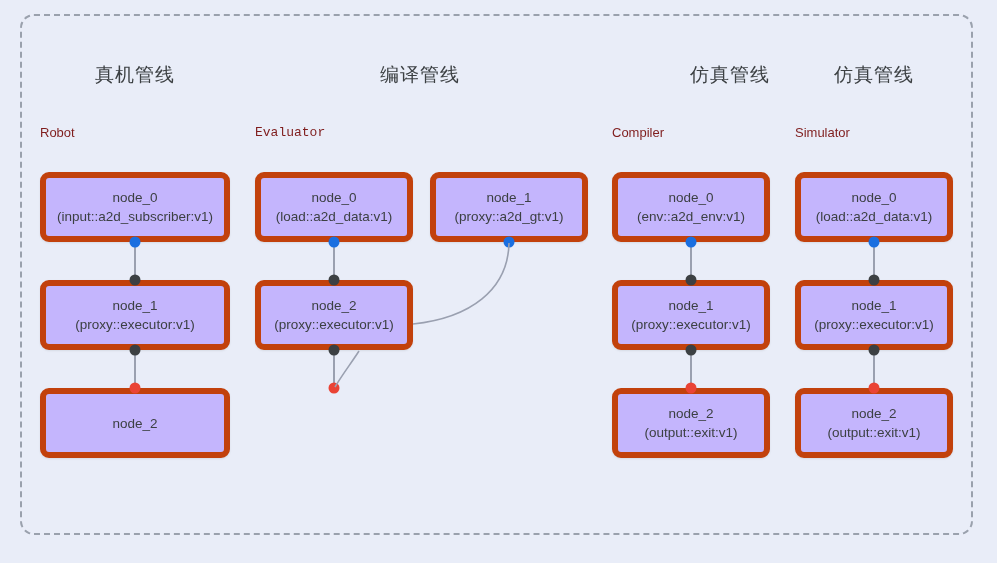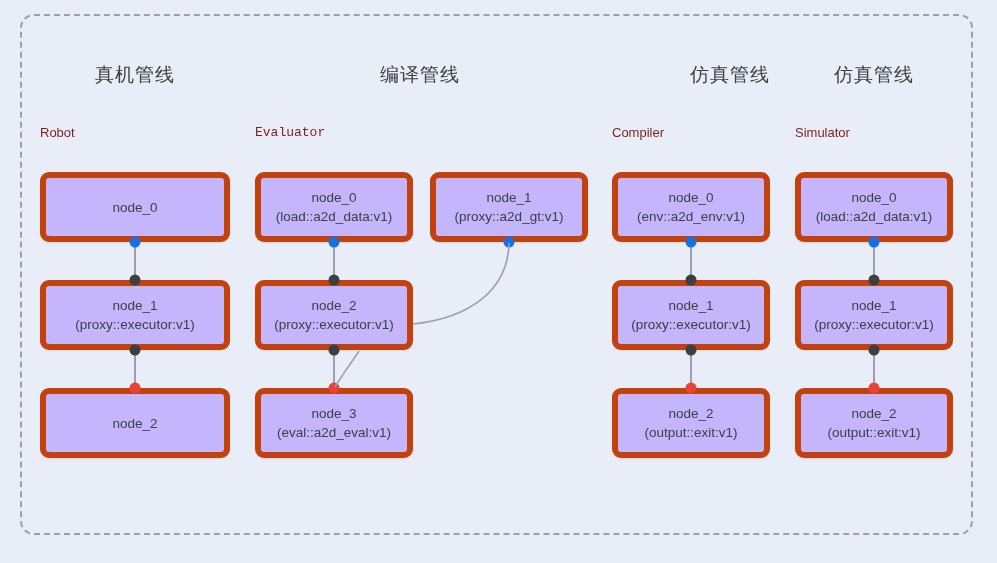--- a/index.html
+++ b/index.html
@@ -113,20 +113,21 @@
 
 <div id="canvas">
 
   <div id="frame"></div>
 
   <div class="col-title" style="left:40px;  top:62px;  width:190px;">真机管线</div>
   <div class="col-subtitle" style="left:40px;top:125px; width:190px;">Robot</div>
 
   <div class="node" style="left:40px; top:172px; width:190px;">
     <div class="node-name">node_0</div>
+    <div class="node-type">(input::a2d_subscriber:v1)</div>
   </div>
   <div class="node" style="left:40px; top:280px; width:190px;">
     <div class="node-name">node_1</div>
     <div class="node-type">(proxy::executor:v1)</div>
   </div>
   <div class="node" style="left:40px; top:388px; width:190px;">
     <div class="node-name">node_2</div>
   </div>
   <div class="edge-line" style="left:135px; top:242px; height:38px;"></div>
   <div class="edge-line" style="left:135px; top:350px; height:38px;"></div>
@@ -142,24 +143,20 @@
     <div class="node-name">node_0</div>
     <div class="node-type">(load::a2d_data:v1)</div>
   </div>
   <div class="node" style="left:430px; top:172px; width:158px;">
     <div class="node-name">node_1</div>
     <div class="node-type">(proxy::a2d_gt:v1)</div>
   </div>
   <div class="node" style="left:255px; top:280px; width:158px;">
     <div class="node-name">node_2</div>
     <div class="node-type">(proxy::executor:v1)</div>
-  </div>
-  <div class="node" style="left:255px; top:388px; width:158px;">
-    <div class="node-name">node_3</div>
-    <div class="node-type">(eval::a2d_eval:v1)</div>
   </div>
   <div class="edge-line" style="left:334px; top:242px; height:38px;"></div>
   <div class="edge-line" style="left:334px; top:350px; height:38px;"></div>
   <div class="port blue" style="left:334px; top:242px;"></div>
   <div class="port blue" style="left:509px; top:242px;"></div>
   <div class="port black" style="left:334px; top:280px;"></div>
   <div class="port black" style="left:334px; top:350px;"></div>
   <div class="port red" style="left:334px; top:388px;"></div>
 
   <div class="col-title" style="left:612px; top:62px;  width:158px;text-align:right;">仿真管线</div>

